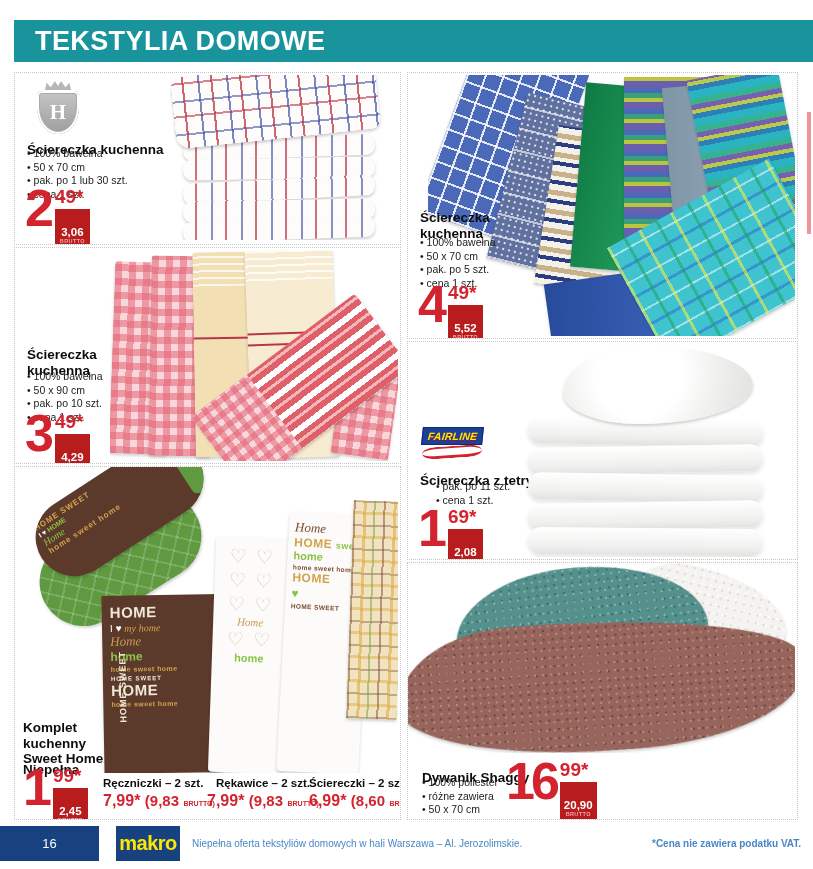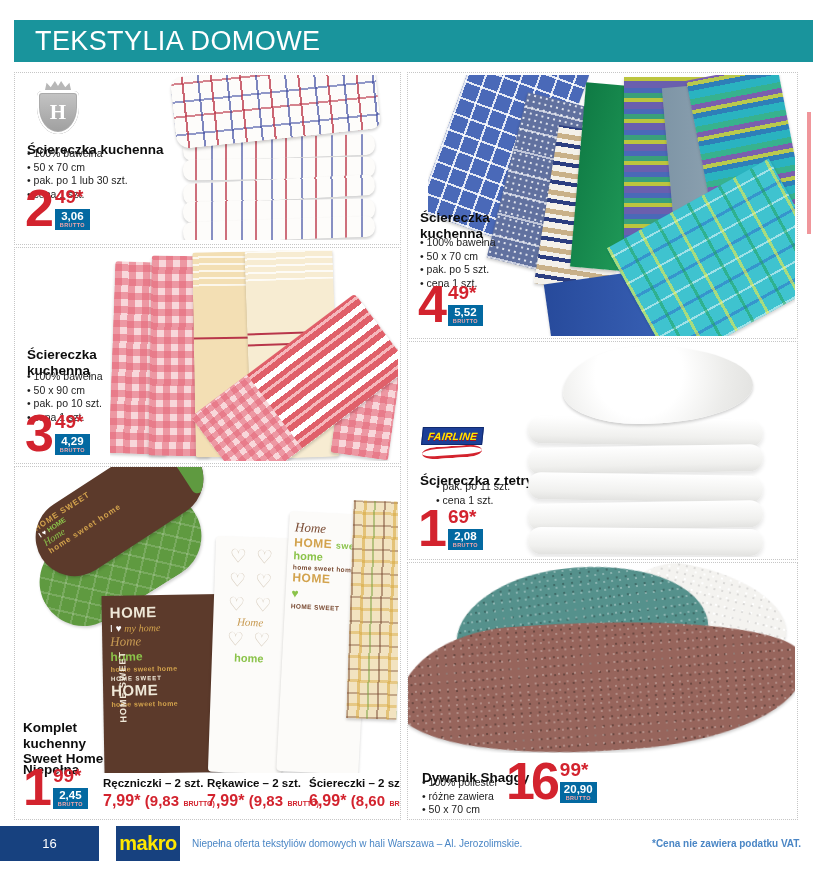--- a/index.html
+++ b/index.html
@@ -2,42 +2,42 @@
 <html><head>
 <meta charset="utf-8">
 <style>
   html,body{margin:0;padding:0;background:#fff;}
   #page{position:relative;width:813px;height:869px;background:#fff;overflow:hidden;
         font-family:"Liberation Sans", sans-serif;color:#111;}
 
   
   .header-bar{position:absolute;left:14px;top:20px;width:799px;height:42px;background:#19949c;}
   .header-bar h1{margin:0;padding:0 0 0 21px;font-size:27px;line-height:42px;color:#fff;
-                 font-weight:normal;letter-spacing:.4px;}
+                 font-weight:bold;letter-spacing:.4px;}
 
   
   .box{position:absolute;border:1px dotted #c6c6c6;background:#fff;overflow:hidden;}
   #box-a{left:14px;top:72px;width:385px;height:171px;}
   #box-b{left:407px;top:72px;width:389px;height:265px;}
   #box-c{left:14px;top:247px;width:385px;height:215px;}
   #box-d{left:407px;top:341px;width:389px;height:217px;}
   #box-e{left:14px;top:466px;width:385px;height:352px;}
   #box-f{left:407px;top:562px;width:389px;height:256px;}
 
   .ptitle{position:absolute;font-size:13.5px;font-weight:bold;color:#0d0d0d;line-height:1.15;}
   .bullets{position:absolute;margin:0;padding:0;list-style:none;font-size:10.5px;color:#1c1c1c;line-height:1.15;}
   .bullets li{margin:0 0 1.5px 0;}
   .bullets li::before{content:"• ";}
 
   
   .price{position:absolute;display:flex;align-items:flex-start;color:#d3232e;}
   .p-main{font-size:52px;font-weight:800;line-height:.8;letter-spacing:-3px;}
   .p-side{display:flex;flex-direction:column;margin-left:4px;}
   .p-cents{font-size:19px;font-weight:800;line-height:.95;}
-  .p-bbox{margin-top:3px;background:#0369a1;color:#fff;text-align:center;padding:1px 4px 2px;min-width:27px;}
+  .p-bbox{margin-top:3px;background:#b91c1c;color:#fff;text-align:center;padding:17px 4px 2px;min-width:27px;}
   .p-bval{display:block;font-size:11.5px;font-weight:bold;line-height:1.05;}
   .p-blab{display:block;font-size:5.5px;font-weight:bold;color:#f2a6aa;letter-spacing:.4px;}
 
   
   .subitem{position:absolute;top:310px;white-space:nowrap;}
   .sub-label{font-size:11.5px;font-weight:bold;color:#0d0d0d;}
   .sub-priceline{margin-top:3px;color:#d3232e;}
   .sub-price{font-size:16px;font-weight:800;}
   .sub-brutto{font-size:15px;font-weight:bold;}
   .sub-bsuf{font-size:7px;font-weight:bold;}
@@ -406,21 +406,21 @@
       </span>
     </div>
     <div class="subitem" style="left:88px;">
       <div class="sub-label">Ręczniczki – 2 szt.</div>
       <div class="sub-priceline">
         <span class="sub-price">7,99*</span>
         <span class="sub-brutto">(9,83</span>
         <span class="sub-bsuf">BRUTTO)</span>
       </div>
     </div>
-    <div class="subitem" style="left:192px;">
+    <div class="subitem" style="left:192px;text-align:center;">
       <div class="sub-label">Rękawice – 2 szt.</div>
       <div class="sub-priceline">
         <span class="sub-price">7,99*</span>
         <span class="sub-brutto">(9,83</span>
         <span class="sub-bsuf">BRUTTO)</span>
       </div>
     </div>
     <div class="subitem" style="left:294px;">
       <div class="sub-label">Ściereczki – 2 szt.</div>
       <div class="sub-priceline">

